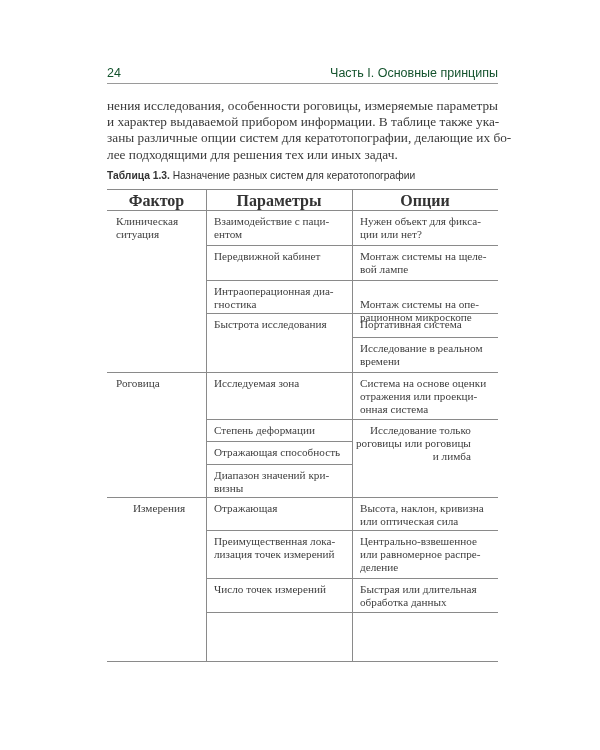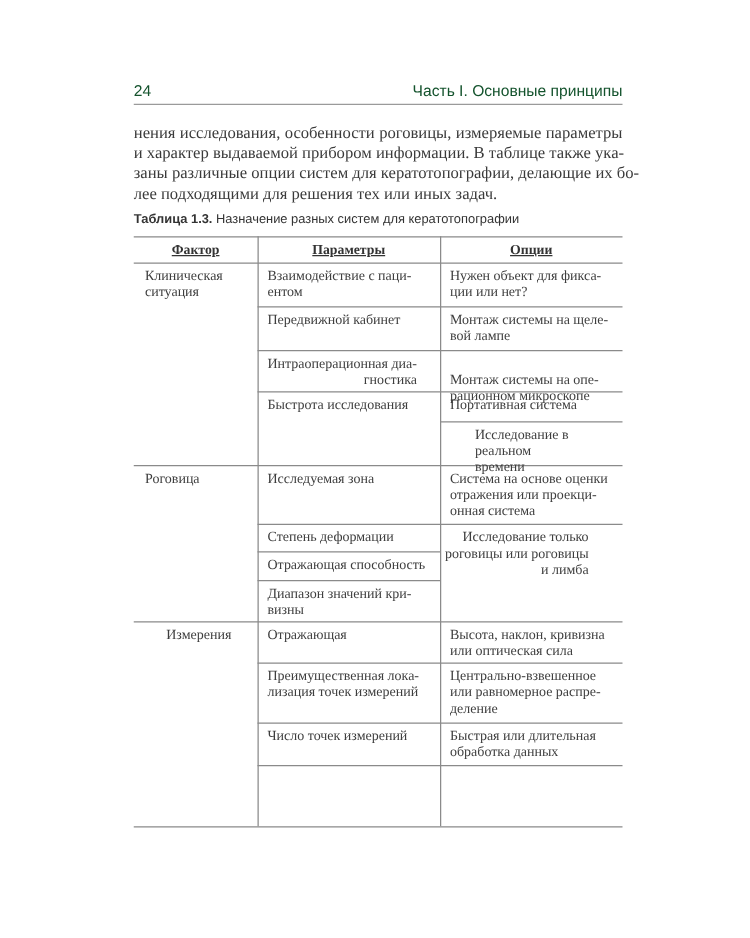--- a/index.html
+++ b/index.html
@@ -10,21 +10,21 @@
   .head-rule { position:absolute; left:107px; top:83px; width:391px; height:0; border-top:1.3px solid #9a9a9a; }
   .body-text { position:absolute; left:107px; top:98px; width:391px; font-family:"Liberation Serif", serif; font-size:13.3px; line-height:16.2px; text-align:justify; color:#3a3a3a; }
   .body-text span { display:block; text-align-last:justify; white-space:nowrap; }
   .body-text span.last { text-align-last:left; }
   .caption { position:absolute; left:107px; top:170px; font-family:"Liberation Sans", sans-serif; font-size:10.3px; color:#333; white-space:nowrap; }
   .caption b { font-weight:bold; }
   .tbl { position:absolute; left:107px; top:189px; width:391px; height:472px; font-family:"Liberation Serif", serif; font-size:11.2px; line-height:13.2px; color:#3e3e3e; }
   .hl { position:absolute; height:0; border-top:1px solid #8a8a8a; }
   .vl { position:absolute; width:0; border-left:1px solid #8a8a8a; }
   .cell { position:absolute; }
-  .th { font-weight:bold; text-align:center; font-size:11px; color:#333;text-decoration:underline; }
+  .th { font-weight:bold; text-align:center; font-size:16px; color:#333; }
 </style>
 </head>
 <body>
 
 <div class="running-head">
   <span class="pn">24</span>
   <span class="rt">Часть I. Основные принципы</span>
 </div>
 <div class="head-rule"></div>
 
@@ -75,21 +75,21 @@
     <div>Измерения</div>
   </div>
 
   <div class="cell" style="left:107px;top:26px;">
     <div>Взаимодействие с паци-</div>
     <div>ентом</div>
   </div>
   <div class="cell" style="left:107px;top:61px;">
     <div>Передвижной кабинет</div>
   </div>
-  <div class="cell" style="left:107px;top:96px;text-align:right;">
+  <div class="cell" style="left:107px;top:96px;">
     <div>Интраоперационная диа-</div>
     <div>гностика</div>
   </div>
   <div class="cell" style="left:107px;top:129px;">
     <div>Быстрота исследования</div>
   </div>
   <div class="cell" style="left:107px;top:188px;">
     <div>Исследуемая зона</div>
   </div>
   <div class="cell" style="left:107px;top:235px;">
@@ -121,21 +121,21 @@
     <div>Монтаж системы на щеле-</div>
     <div>вой лампе</div>
   </div>
   <div class="cell" style="left:253px;top:109px;">
     <div>Монтаж системы на опе-</div>
     <div>рационном микроскопе</div>
   </div>
   <div class="cell" style="left:253px;top:129px;">
     <div>Портативная система</div>
   </div>
-  <div class="cell" style="left:253px;top:153px;margin-left:20px;">
+  <div class="cell" style="left:253px;top:153px;">
     <div>Исследование в реальном</div>
     <div>времени</div>
   </div>
   <div class="cell" style="left:253px;top:188px;">
     <div>Система на основе оценки</div>
     <div>отражения или проекци-</div>
     <div>онная система</div>
   </div>
   <div class="cell" style="left:249px;top:235px;text-align:right;">
     <div>Исследование только</div>

